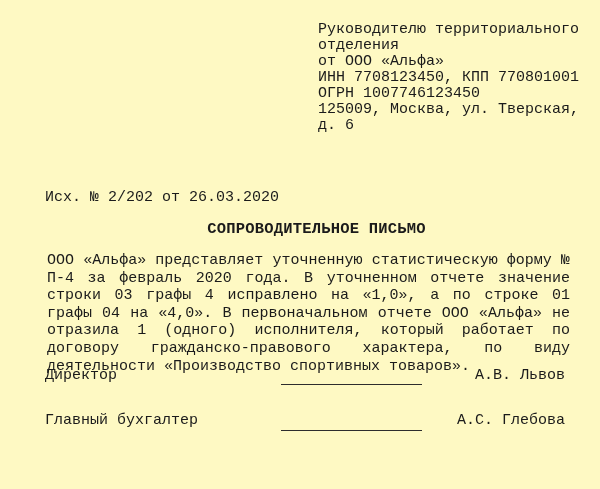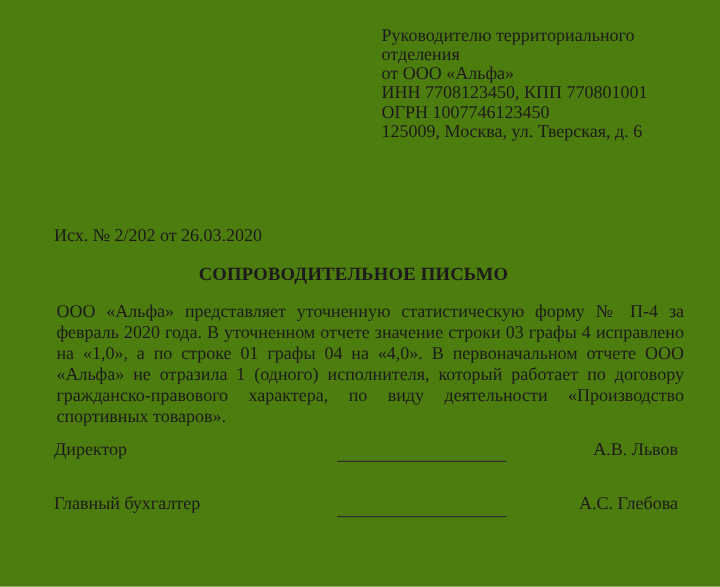--- a/index.html
+++ b/index.html
@@ -4,22 +4,22 @@
 <style>
   html, body {
     margin: 0;
     padding: 0;
     background: #ffffff;
   }
   .page {
     position: relative;
     width: 600px;
     height: 489px;
-    background: #4d7c0f;
-    font-family: Liberation Serif, serif;
+    background: #fef9c3;
+    font-family: Liberation Mono, monospace;
     color: #1b1b1b;
     overflow: hidden;
   }
   .recipient {
     position: absolute;
     left: 318px;
     top: 22px;
     width: 266px;
     font-size: 15px;
     line-height: 16px;
@@ -27,21 +27,21 @@
   .ref {
     position: absolute;
     left: 45px;
     top: 189px;
     font-size: 15px;
     line-height: 17px;
     text-align: right;
   }
   .title {
     position: absolute;
-    left: 33px;
+    left: 55px;
     top: 220px;
     width: 523px;
     text-align: center;
     font-size: 15.5px;
     font-weight: bold;
     letter-spacing: 0.2px;
   }
   .body-text {
     position: absolute;
     left: 47px;

